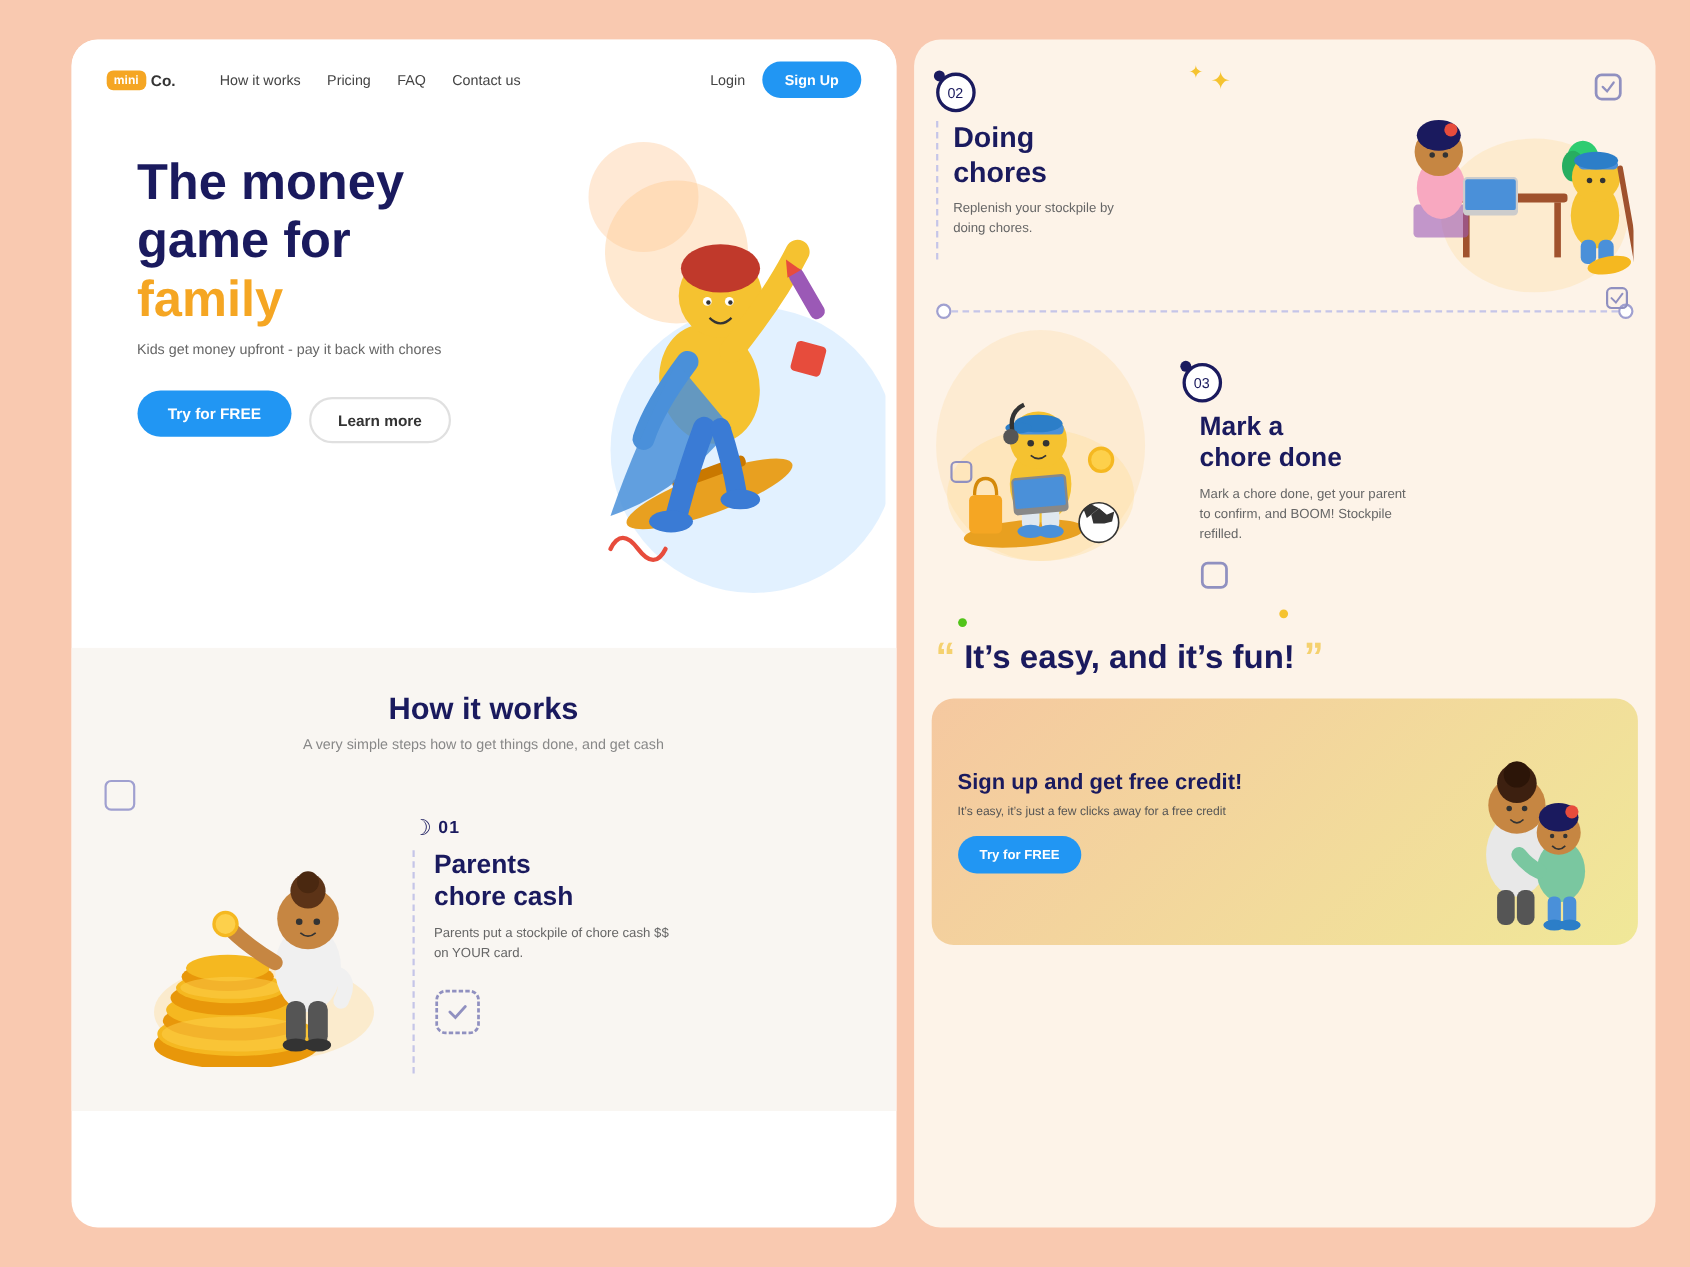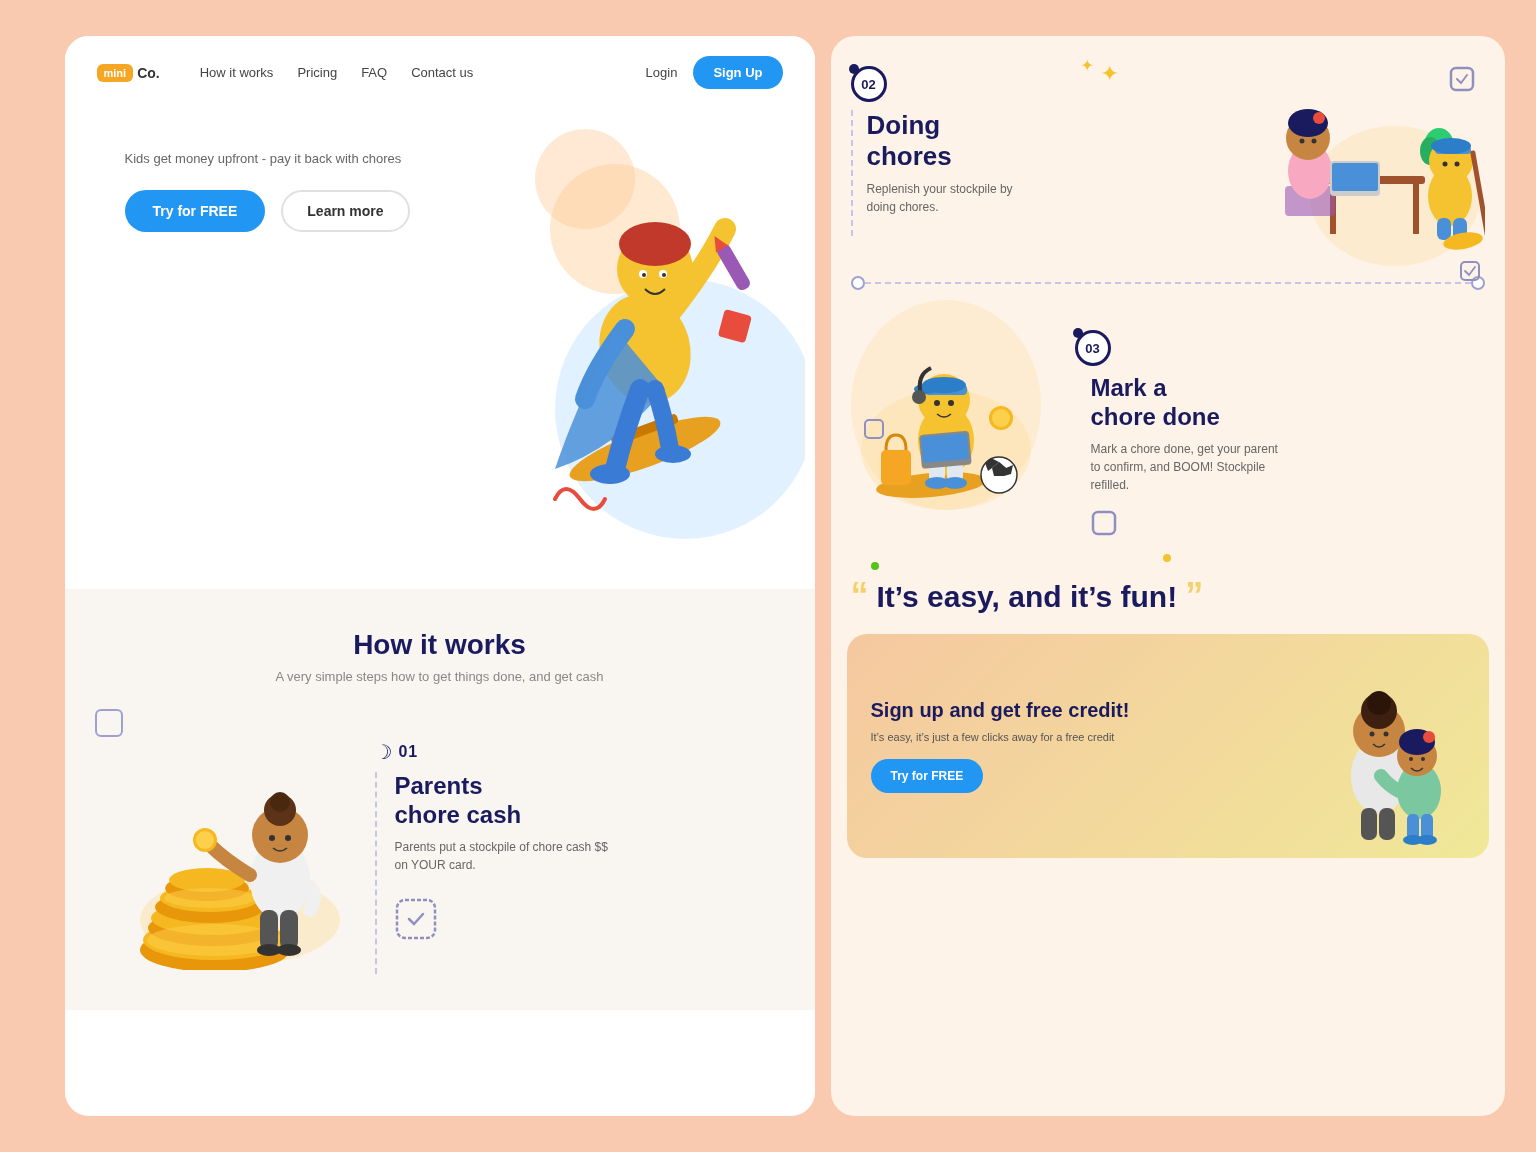--- a/index.html
+++ b/index.html
@@ -151,20 +151,21 @@
 
     .btn-learn-more {
       background: #fff;
       color: #333;
       border: 2px solid #e0e0e0;
       padding: 11px 24px;
       border-radius: 25px;
       font-size: 14px;
       font-weight: 600;
       cursor: pointer;
+      margin-top: 12px;
     }
 
     .circle-small {
       position: absolute;
       border-radius: 50%;
       background: rgba(255, 200, 150, 0.4);
       width: 100px;
       height: 100px;
       top: 20px;
       right: 180px;
@@ -306,21 +307,21 @@
 
     .num-circle {
       width: 36px;
       height: 36px;
       border-radius: 50%;
       border: 3px solid #1a1a5e;
       display: flex;
       align-items: center;
       justify-content: center;
       font-size: 13px;
-      font-weight: 700;
+      font-weight: 400;
       color: #1a1a5e;
       margin-right: 6px;
       background: #fff;
       position: relative;
     }
 
     .num-circle::before {
       content: '';
       position: absolute;
       top: -5px;
@@ -469,20 +470,25 @@
         <div class="nav-actions">
           <button class="btn-login">Login</button>
           <button class="btn-signup">Sign Up</button>
         </div>
       </nav>
 
       <section class="hero">
 
         <div class="circle-small"></div>
 
+        <h1 class="hero-title">
+          <span>The money</span><br>
+          <span>game for</span><br>
+          <span class="highlight">family</span>
+        </h1>
         <p class="hero-subtitle">Kids get money upfront - pay it back with chores</p>
         <div class="hero-buttons">
           <button class="btn-try-free">Try for FREE</button>
           <button class="btn-learn-more">Learn more</button>
         </div>
 
         <div class="skater-svg-container">
           <svg width="350" height="420" viewBox="0 0 350 420" xmlns="http://www.w3.org/2000/svg">
 
             <circle cx="230" cy="280" r="130" fill="rgba(173,216,255,0.35)"></circle>

